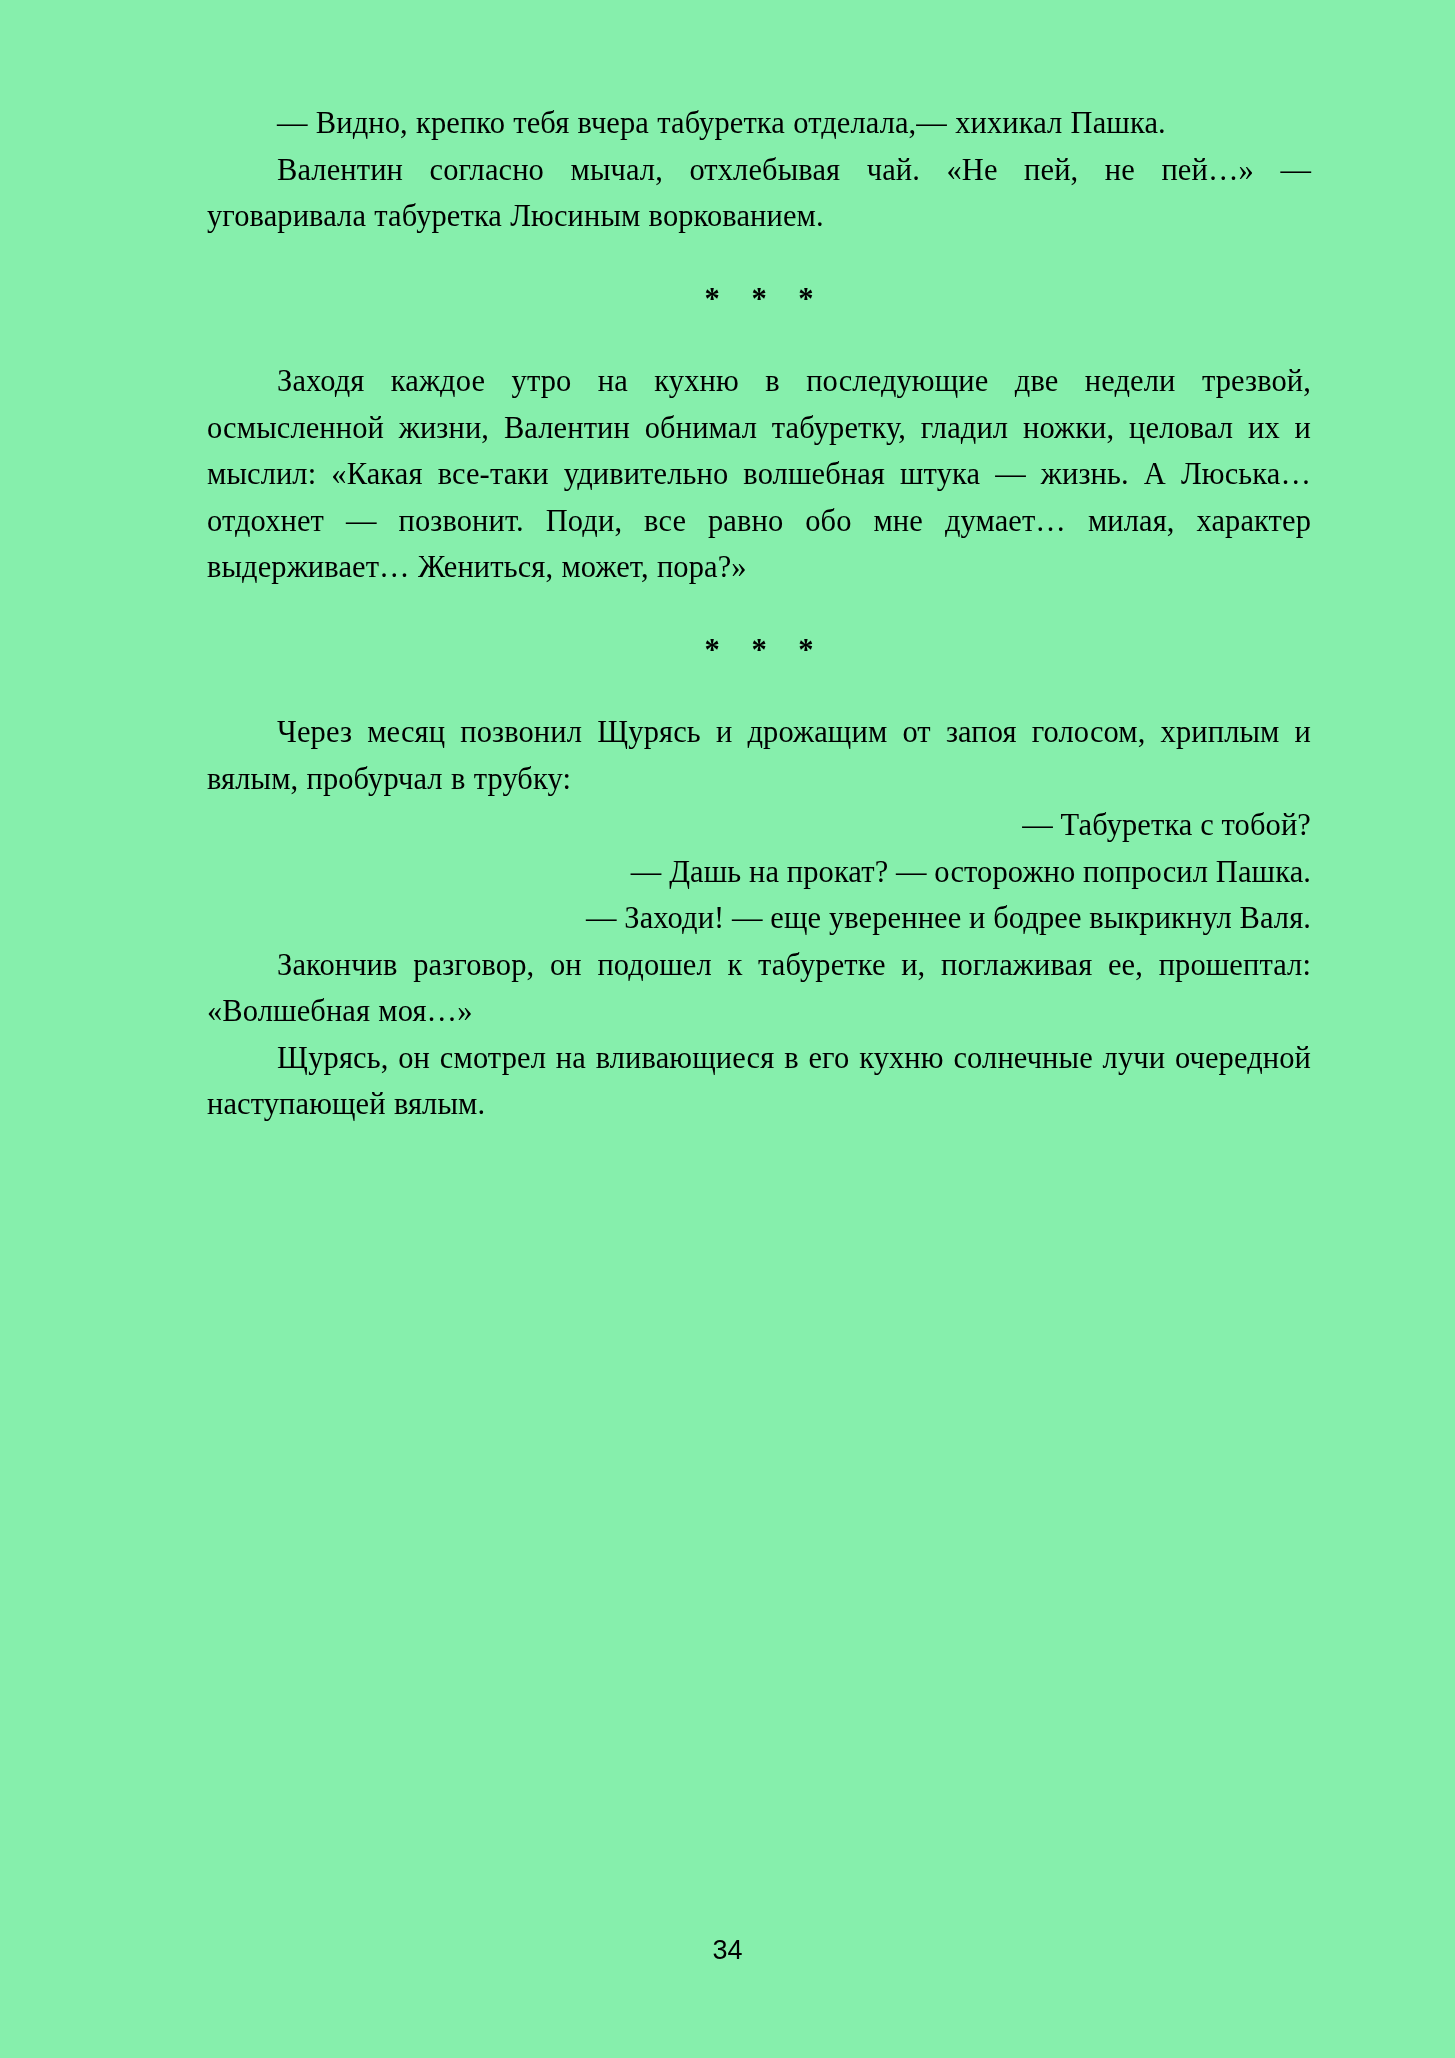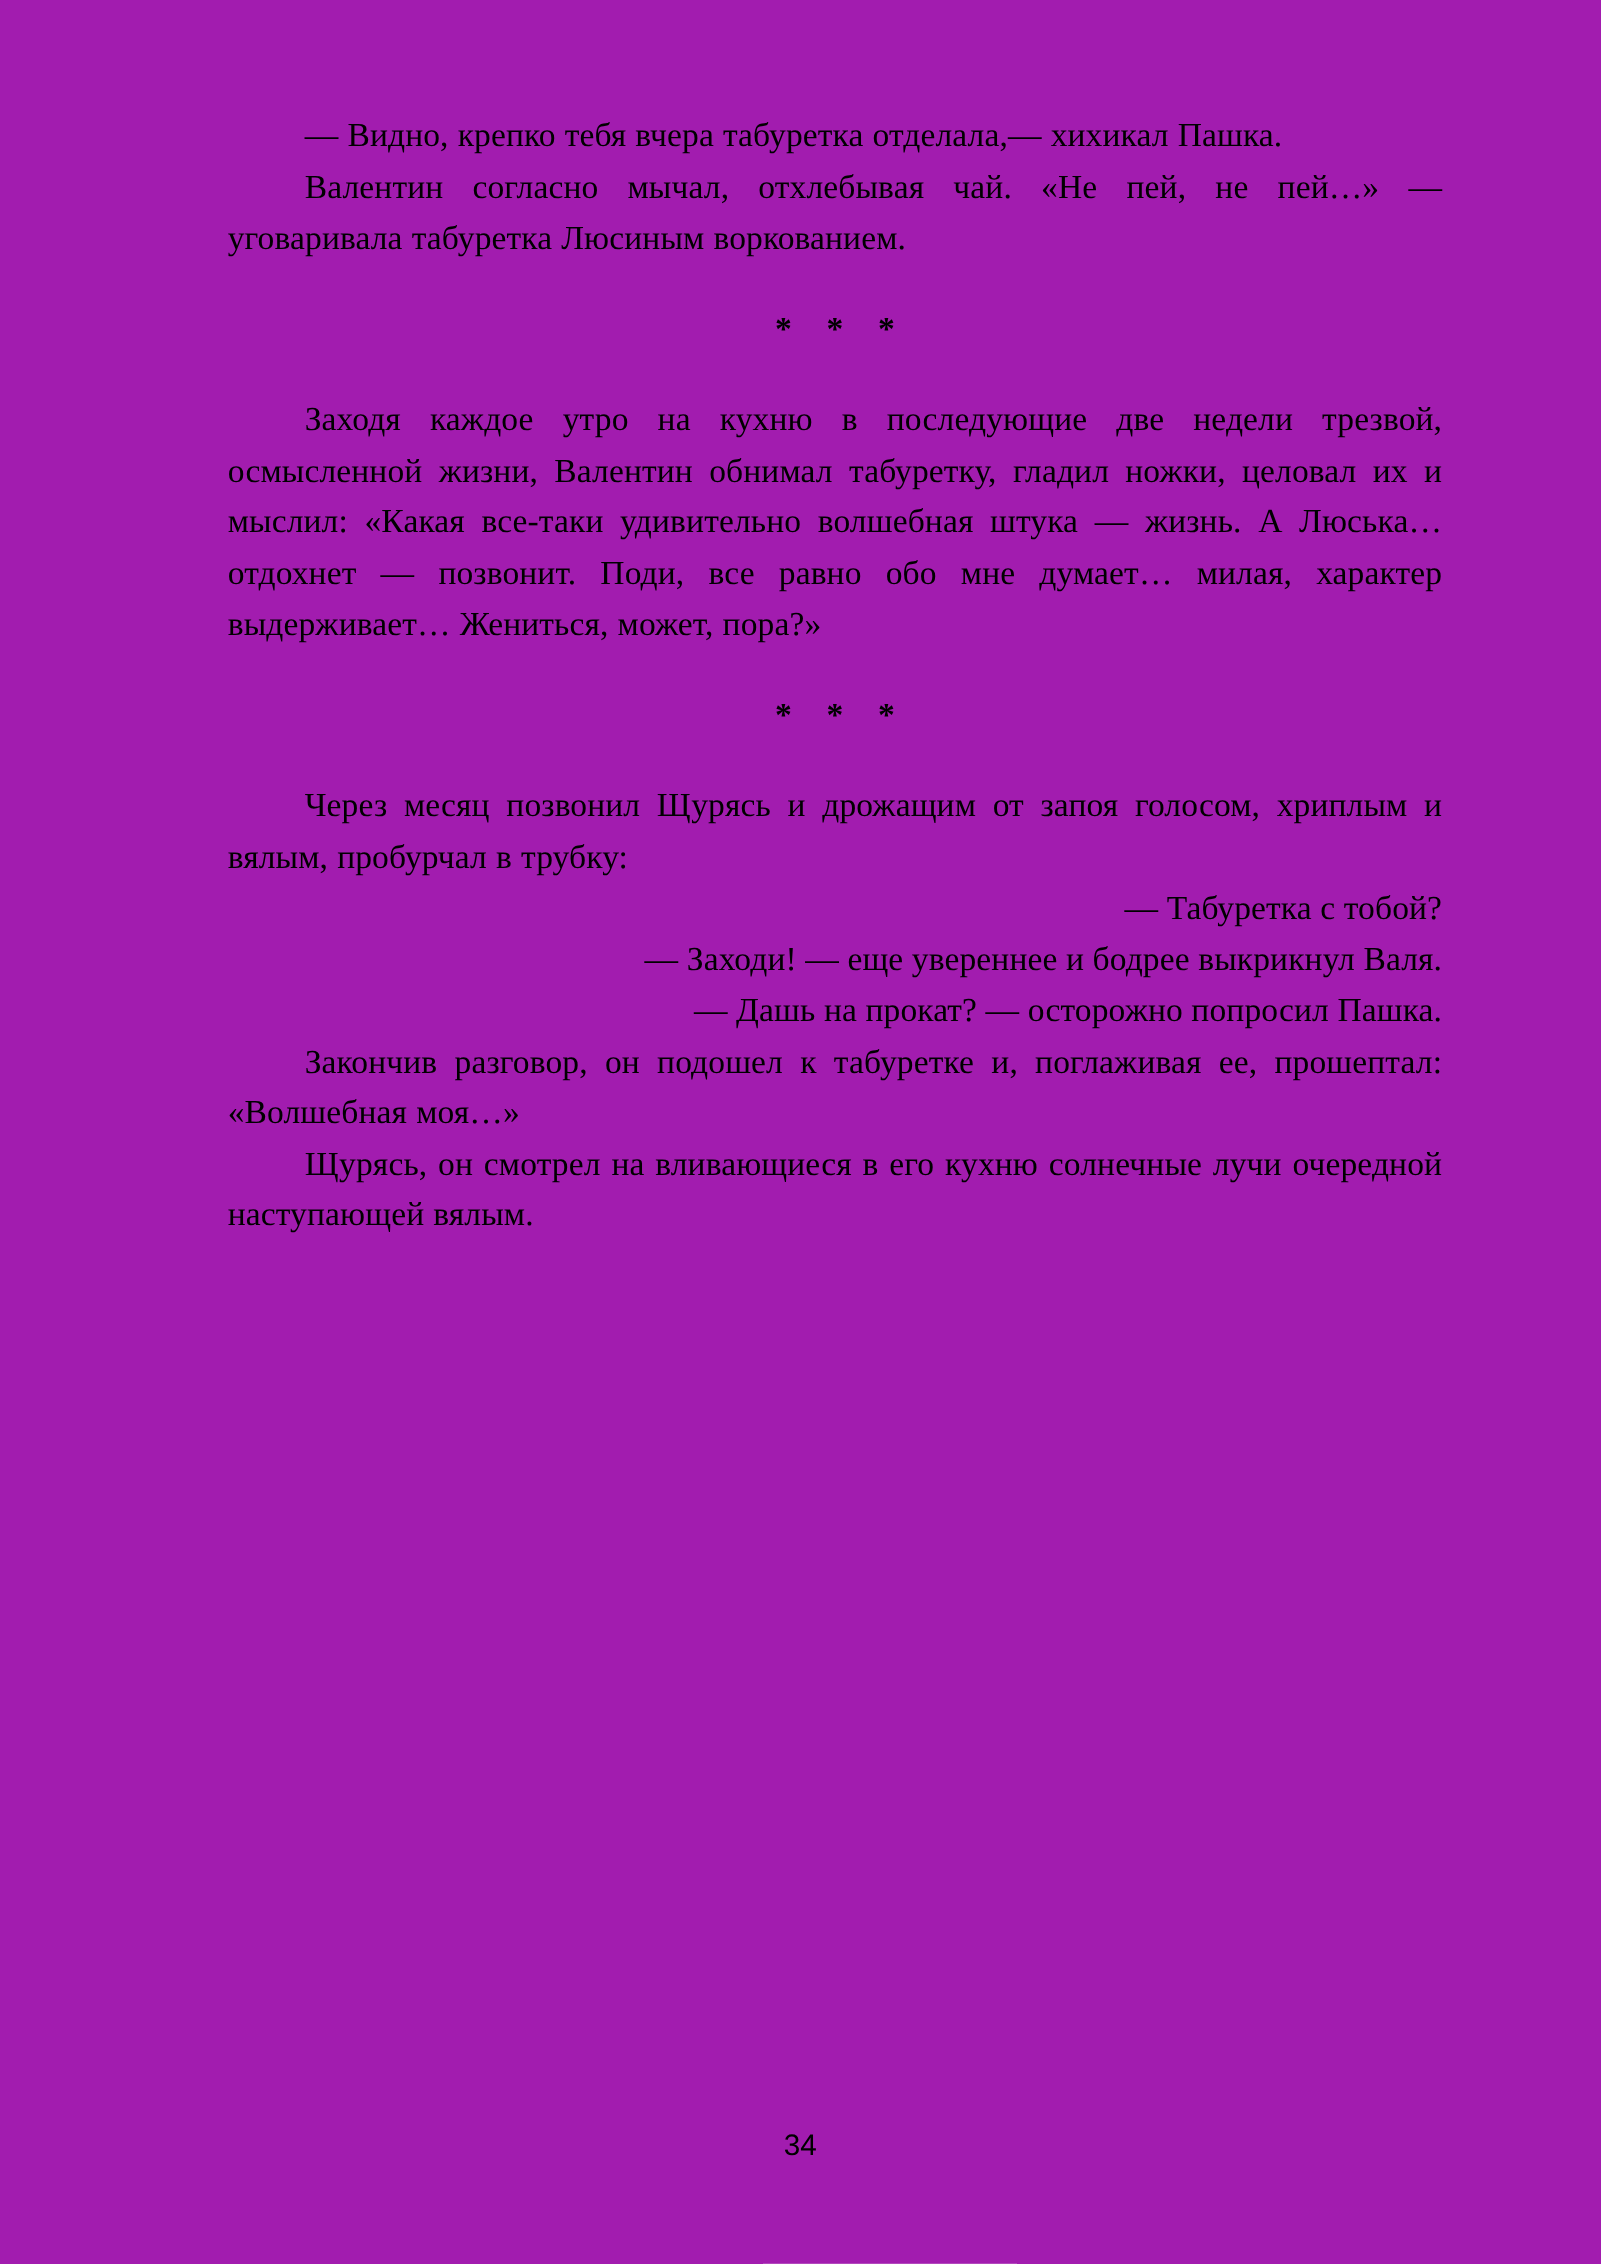--- a/index.html
+++ b/index.html
@@ -14,21 +14,21 @@
     font-family: "Liberation Serif", "DejaVu Serif", serif;
     color: #000000;
     overflow: hidden;
   }
   .page {
     position: absolute;
     left: 0;
     top: 0;
     width: 1455px;
     height: 2058px;
-    background: #a21caf;
+    background: #86efac;
   }
   .text-block {
     position: absolute;
     left: 207px;
     top: 100px;
     width: 1104px;
   }
   p.para {
     margin: 0;
     text-align: justify;
@@ -84,23 +84,23 @@
 
     <p class="para">Заходя каждое утро на кухню в последующие две недели трезвой, осмысленной жизни, Валентин обнимал табуретку, гладил ножки, целовал их и мыслил: «Какая все-таки удивительно волшебная штука — жизнь. А Люська… отдохнет — позвонит. Поди, все равно обо мне думает… милая, характер выдерживает… Жениться, может, пора?»</p>
 
     <div class="sep">* * *</div>
 
     <p class="para">Через месяц позвонил Щурясь и дрожащим от запоя голосом, хриплым и вялым, пробурчал в трубку:</p>
 
     <p class="dialog">— Табуретка с тобой?</p>
 
 
+    <p class="dialog">— Дашь на прокат? — осторожно попросил Пашка.</p>
+
     <p class="dialog">— Заходи! — еще увереннее и бодрее выкрикнул Валя.</p>
-
-    <p class="dialog">— Дашь на прокат? — осторожно попросил Пашка.</p>
 
     <p class="para">Закончив разговор, он подошел к табуретке и, поглаживая ее, прошептал: «Волшебная моя…»</p>
 
     <p class="para">Щурясь, он смотрел на вливающиеся в его кухню солнечные лучи очередной наступающей вялым.</p>
 
   </div>
 
   <div class="page-number">34</div>
 
 </div>

